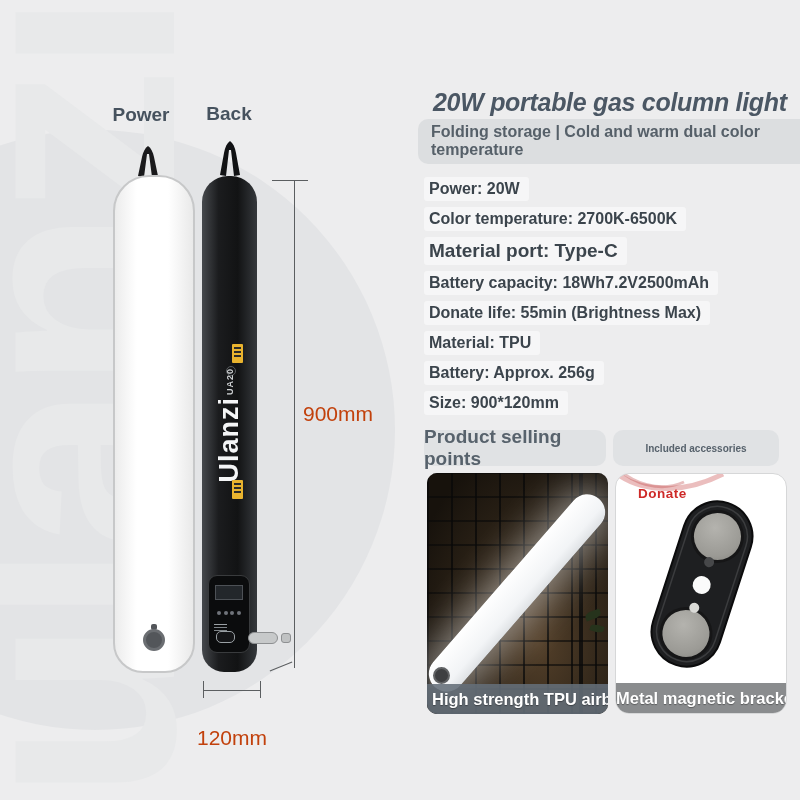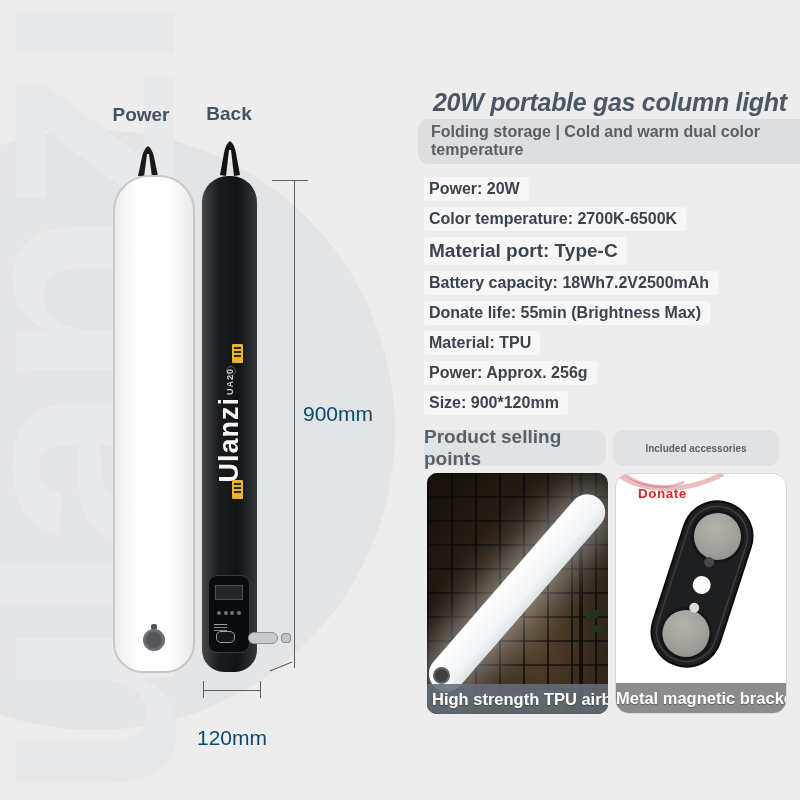--- a/index.html
+++ b/index.html
@@ -61,21 +61,21 @@
   .strap-nub{position:absolute;left:79px;top:457px;width:10px;height:10px;background:#c0c2c3;
     border:1px solid #8e9092;border-radius:3px;box-sizing:border-box;}
   
   .dim{position:absolute;background:#5b5e60;}
   .dim-v{left:294px;top:180px;width:1px;height:488px;}
   .dim-v-ticktop{left:272px;top:180px;width:36px;height:1px;}
   .dim-v-tickbot{left:269px;top:666px;width:24px;height:1px;transform:rotate(-22deg);}
   .dim-h{left:203px;top:690px;width:58px;height:1px;}
   .dim-h-tickl{left:203px;top:681px;width:1px;height:17px;}
   .dim-h-tickr{left:260px;top:681px;width:1px;height:17px;}
-  .dim-label{position:absolute;color:#0c4a6e;font-size:21px;font-weight:400;}
+  .dim-label{position:absolute;color:#c2410c;font-size:21px;font-weight:400;}
   .lbl-900{left:303px;top:402px;}
   .lbl-120{left:197px;top:701px;width:68px;text-align:center;margin-top:25px;}
   
   .title{position:absolute;left:420px;top:75px;width:375px;
     font-size:25px;font-weight:bold;color:#4b5764;letter-spacing:-0.3px;}
   .subtitle-bar{position:absolute;left:418px;top:119px;width:388px;height:45px;
     background:#dcdee0;border-radius:10px 0 0 10px;box-sizing:border-box;
     padding:4px 10px 0 13px;}
   .subtitle-bar .txt{font-size:16px;font-weight:bold;color:#566069;line-height:18px;}
   .specs{position:absolute;left:424px;top:177px;width:372px;}
@@ -179,21 +179,21 @@
     <div class="txt">Folding storage | Cold and warm dual color temperature</div>
   </div>
 
   <div class="specs">
     <div class="spec-row"><span>Power: 20W</span></div>
     <div class="spec-row"><span>Color temperature: 2700K-6500K</span></div>
     <div class="spec-row large"><span>Material port: Type-C</span></div>
     <div class="spec-row"><span>Battery capacity: 18Wh7.2V2500mAh</span></div>
     <div class="spec-row"><span>Donate life: 55min (Brightness Max)</span></div>
     <div class="spec-row"><span>Material: TPU</span></div>
-    <div class="spec-row"><span>Power: Approx. 256g</span></div>
+    <div class="spec-row"><span>Battery: Approx. 256g</span></div>
     <div class="spec-row"><span>Size: 900*120mm</span></div>
   </div>
 
   <div class="section-pill pill-selling">Product selling points</div>
   <div class="section-pill pill-accessories">Included accessories</div>
 
   <div class="photo-card">
     <div class="grid-mesh"></div>
     <div class="pole"></div>
     <div class="leaf leaf1"></div>

